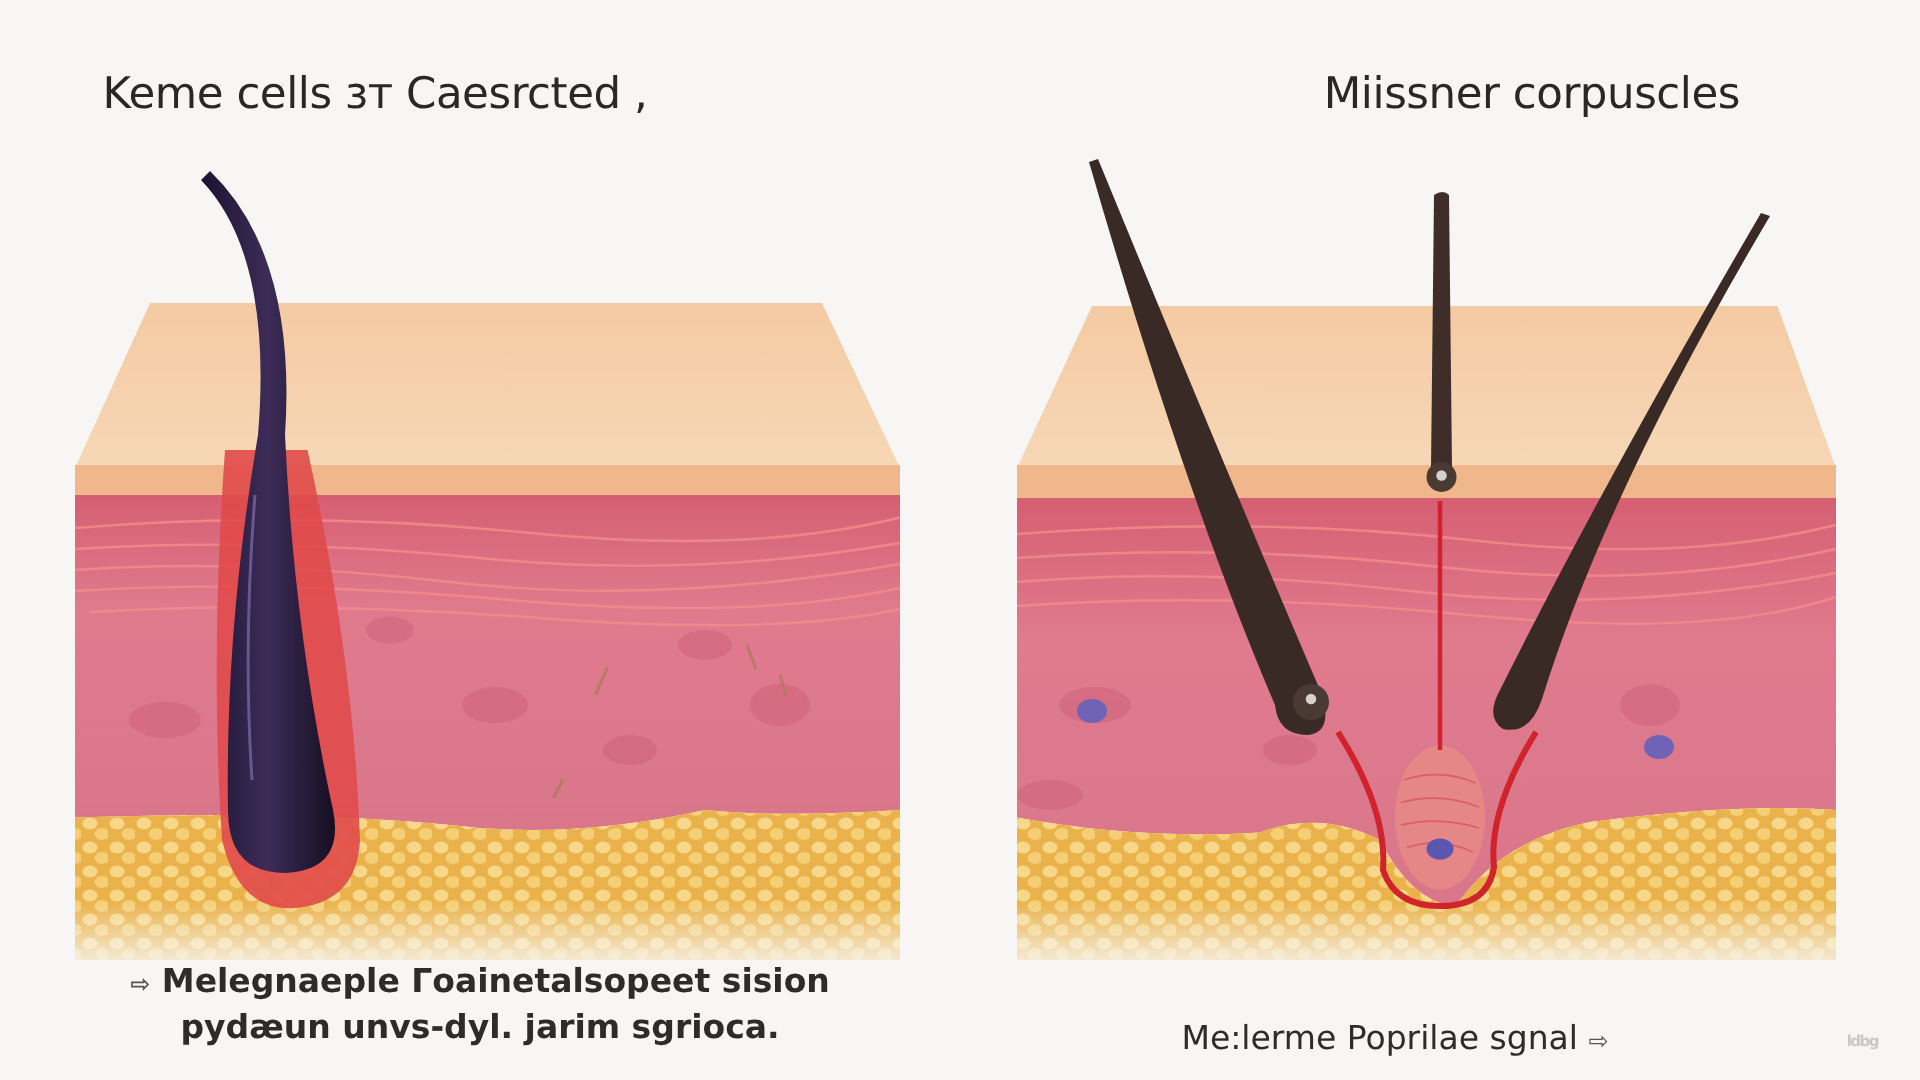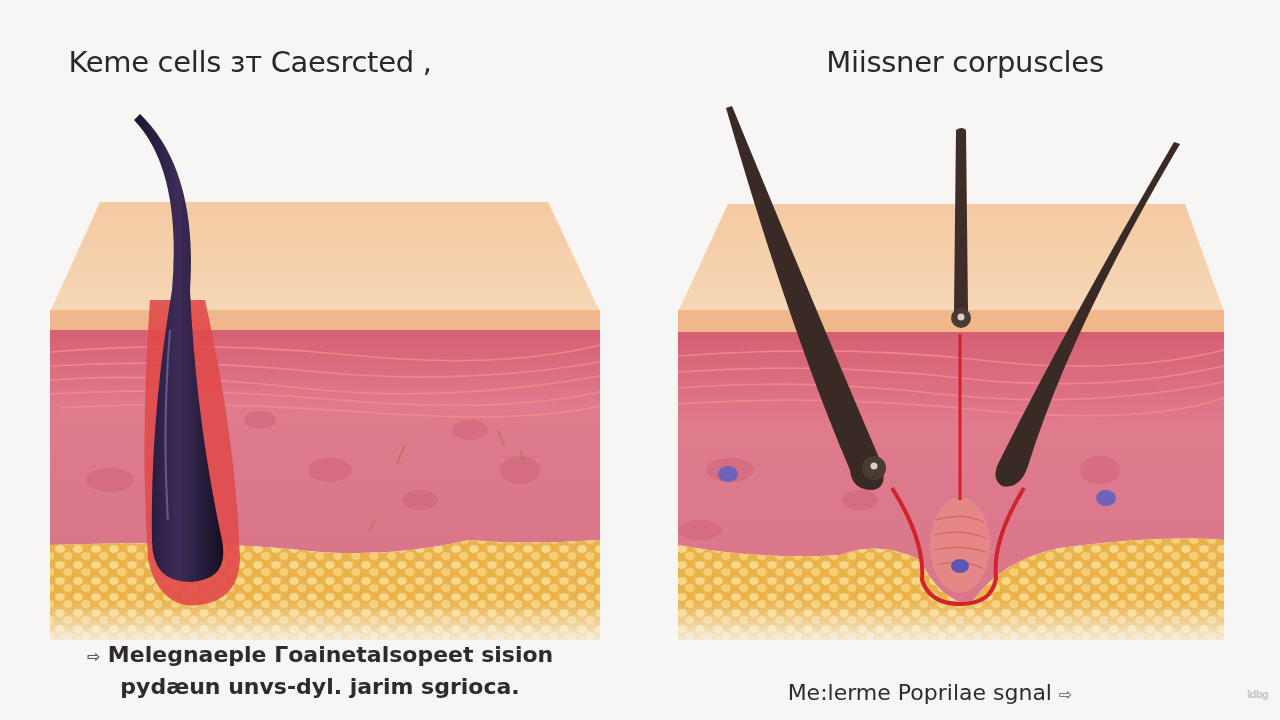--- a/index.html
+++ b/index.html
@@ -12,32 +12,32 @@
     }
     .panel { position: absolute; top: 0; height: 632px; }
     .panel.left { left: 0; width: 640px; }
     .panel.right { left: 640px; width: 640px; }
     .title {
       position: absolute; left: 0; right: 0; text-align: center;
       font-size: 29px; line-height: 36px; letter-spacing: -0.3px;
       color: #2c2727;
     }
     .left .title { top: 44px; left: 60px; right: 200px; }
-    .right .title { top: 44px; left: 130px; right: 120px; }
+    .right .title { top: 44px; left: 130px; right: 120px; text-align: right; }
     .title div { white-space: nowrap; }
     .caption {
       position: absolute; text-align: center; font-size: 22px; line-height: 30px;
       color: #2f2b2b; white-space: nowrap;
     }
     .left .caption { top: 640px; left: 80px; width: 480px; font-weight: bold; }
     .right .caption { top: 643px; left: 120px; width: 340px; margin-top: 35px; }
     .arrow-glyph { color: #5a5555; font-size: 16px; }
     svg.illus { position: absolute; left: 0; top: 0; }
     .watermark {
-      position: absolute; right: 12px; bottom: 20px; font-size: 10px; color: #c8c8c8;
+      position: absolute; right: 28px; bottom: 20px; font-size: 10px; color: #c8c8c8;
       font-weight: bold; letter-spacing: -1px;
     }
   </style>
 </head>
 <body>
 
 <div class="panel left">
   <svg class="illus" width="640" height="720">
     <defs>
       <linearGradient id="epiL" x1="0" y1="0" x2="0" y2="1">

